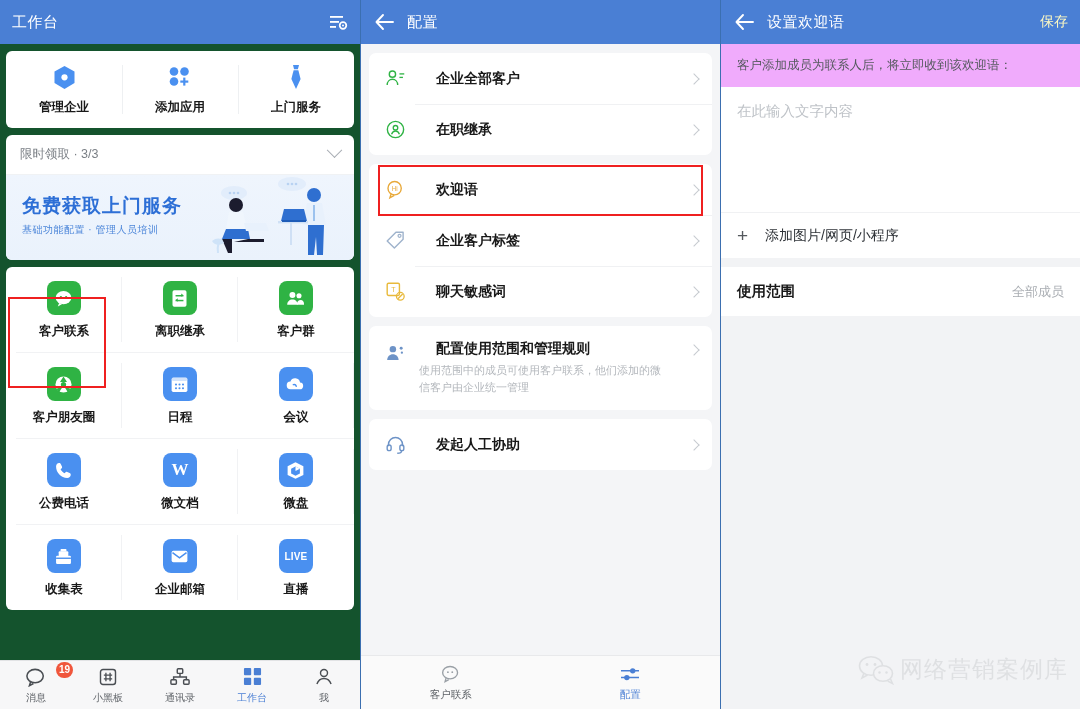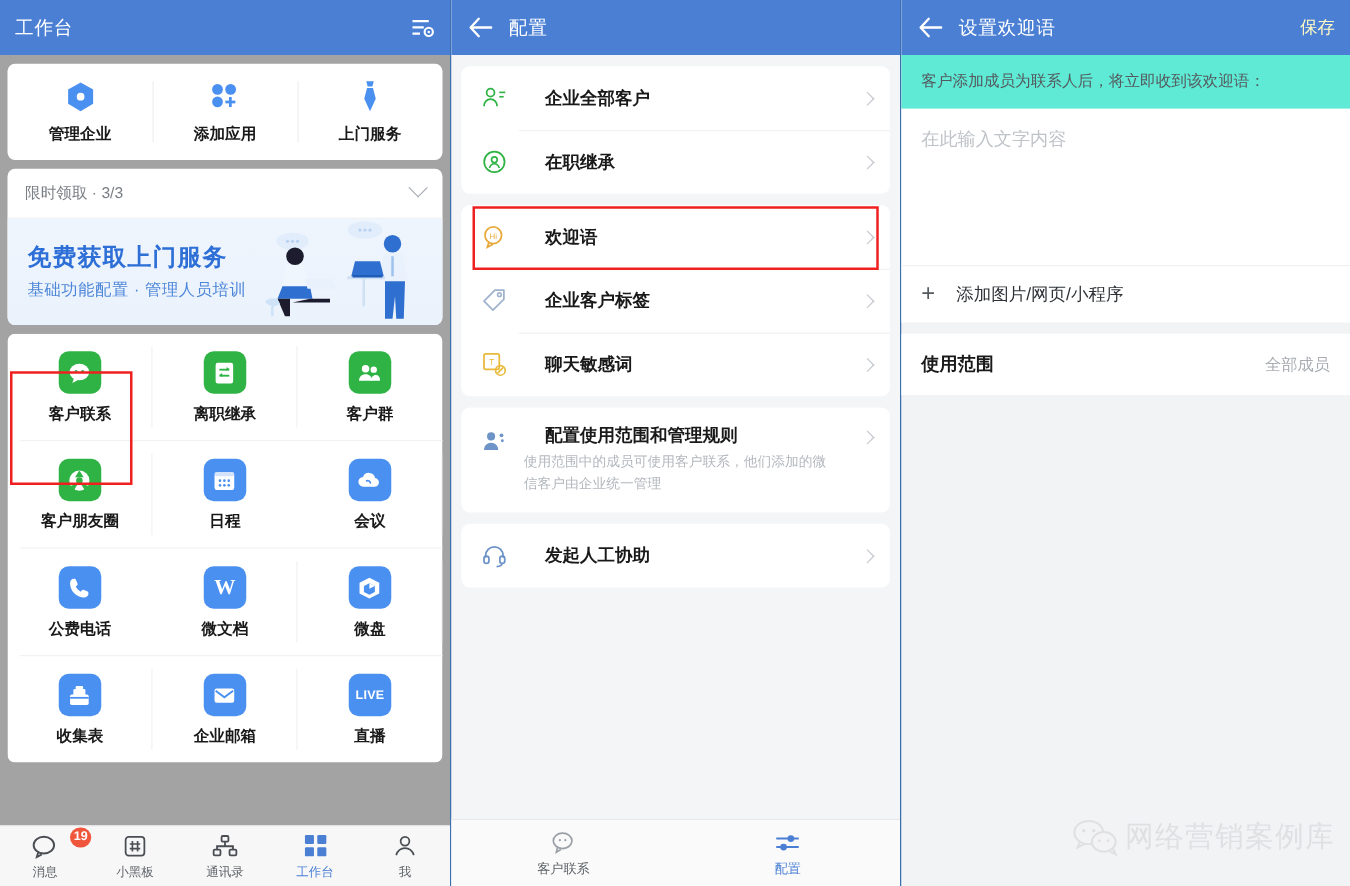--- a/index.html
+++ b/index.html
@@ -18,21 +18,21 @@
     height: 44px; background: #4a7fd4; color: #fff;
     display: flex; align-items: center; padding: 0 12px; position: relative;
     flex: 0 0 auto;
   }
   .appbar .title { font-size: 15px; font-weight: 500; letter-spacing: .5px; }
   .appbar .back { width: 22px; height: 22px; margin-right: 12px; display:flex; align-items:center; justify-content:center; }
   .appbar .right-icon { margin-left: auto; display:flex; align-items:center; }
   .appbar .save { margin-left: auto; font-size: 14px; color: #fef9c3; }
 
   
-  .p1 { display: flex; flex-direction: column; background: #a3a3a3; }
+  .p1 { display: flex; flex-direction: column; background: #14532d; }
   .p1-body { flex: 1; overflow: hidden; }
   .card { background: #fff; border-radius: 6px; margin: 7px 6px; overflow: hidden; }
 
   .quick-row { display: flex; }
   .quick-cell {
     flex: 1; padding: 13px 0 12px; text-align: center;
     position: relative;
   }
   .quick-cell + .quick-cell::before {
     content: ""; position: absolute; left: 0; top: 14px; bottom: 14px; width: 1px; background: #eef0f2;
@@ -44,21 +44,21 @@
     display: flex; align-items: center; justify-content: space-between;
     padding: 11px 14px; font-size: 12.5px; color: #7a7f85;
   }
   .chev-dn { width: 11px; height: 11px; border-right: 1.6px solid #a9aeb4; border-bottom: 1.6px solid #a9aeb4; transform: rotate(45deg) translate(-3px,-3px); }
 
   .banner {
     position: relative; height: 86px; background: linear-gradient(180deg,#eff5fd 0%,#eaf2fc 100%);
     border-top: 1px solid #f0f2f4; overflow: hidden;
   }
   .banner-t1 { position: absolute; left: 16px; top: 18px; font-size: 19px; font-weight: 700; color: #2d6fd6; letter-spacing: 1px; }
-  .banner-t2 { position: absolute; left: 16px; top: 48px; font-size: 13px; color: #4c86d9; letter-spacing: .5px; }
+  .banner-t2 { position: absolute; left: 16px; top: 48px; font-size: 10px; color: #4c86d9; letter-spacing: .5px; }
   .banner-art { position: absolute; right: 0; top: 0; width: 150px; height: 86px; }
 
   .grid { display: flex; flex-wrap: wrap; background: #fff; }
   .gcell {
     width: 33.3333%; padding: 14px 0 12px; text-align: center; position: relative;
   }
   .gcell::after { content:""; position:absolute; right:0; top:10px; bottom:10px; width:1px; background:#f1f2f4; }
   .gcell:nth-child(3n)::after { display:none; }
   .grow-sep { position: absolute; left: 10px; right: 10px; bottom: 0; height: 1px; background: #f1f2f4; }
   .gico { width: 34px; height: 34px; border-radius: 8px; margin: 0 auto 8px; display: flex; align-items: center; justify-content: center; }
@@ -90,21 +90,21 @@
   .row-txt { flex: 1; }
   .row-title { font-size: 14px; color: #191919; font-weight: 600; margin-left: 17px; }
   .row-sub { font-size: 11px; color: #b3b7bc; line-height: 1.55; margin-top: 4px; max-width: 250px; }
   .chev-r { width: 8px; height: 8px; border-right: 1.4px solid #c6cacf; border-top: 1.4px solid #c6cacf; transform: rotate(45deg); flex:0 0 auto; }
   .row.tall { align-items: flex-start; padding-top: 14px; padding-bottom: 14px; }
   .row.tall .row-ico { margin-top: 1px; }
   .row.tall .chev-r { margin-top: 6px; }
 
   
   .p3 { background: #f2f3f5; }
-  .hint { background: #5eead4; padding: 13px 16px; font-size: 12.5px; color: #55595e; }
+  .hint { background: #f0abfc; padding: 13px 16px; font-size: 12.5px; color: #55595e; }
   .editor { background: #fff; padding: 15px 16px; height: 125px; }
   .placeholder { font-size: 14.5px; color: #bfc3c8; }
   .addrow { background: #fff; display: flex; align-items: center; padding: 13px 16px; border-top: 1px solid #f0f1f3; }
   .plus { font-size: 19px; color: #55595e; width: 20px; line-height: 1; }
   .addrow .lbl { font-size: 14px; color: #2e3237; margin-left: 8px; }
   .scope {
     background: #fff; display: flex; align-items: flex-end; justify-content: space-between;
     padding: 15px 16px; margin-top: 9px;
   }
   .scope .lbl { font-size: 14.5px; color: #191919; font-weight: 600; }

